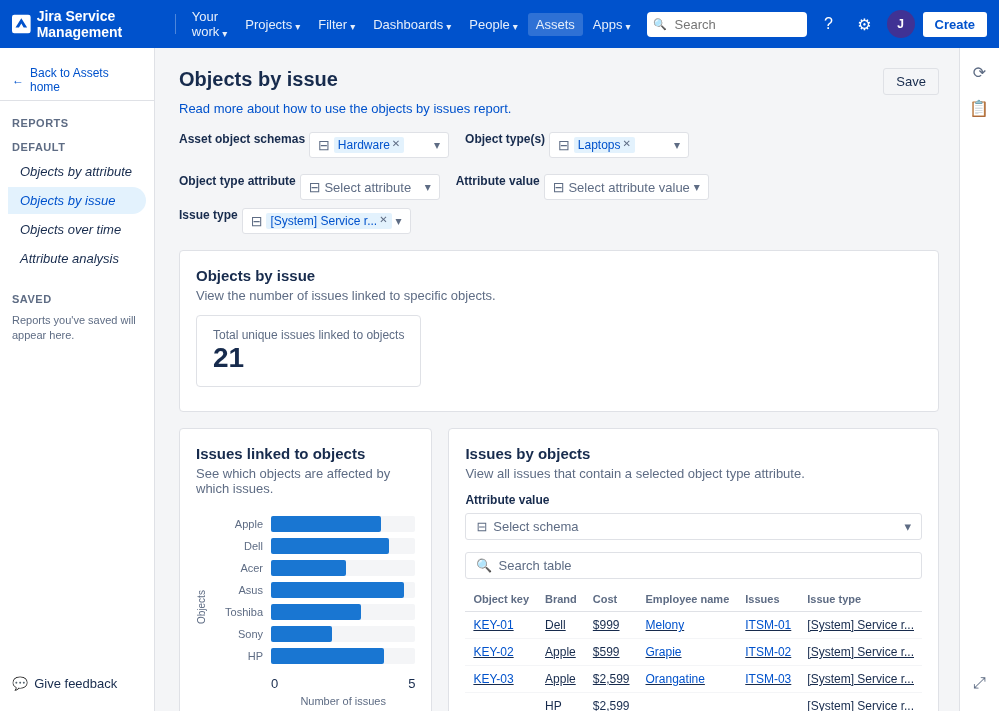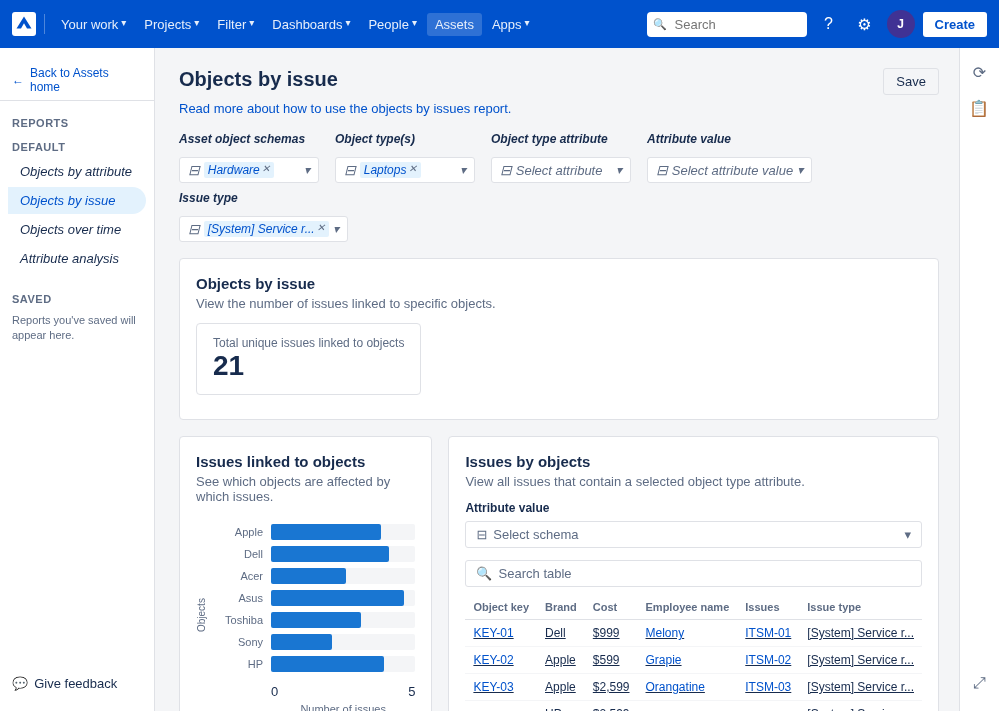--- a/index.html
+++ b/index.html
@@ -14,21 +14,21 @@
       padding: 0 12px;
       gap: 8px;
       position: fixed;
       top: 0; left: 0; right: 0;
       z-index: 100;
     }
     .topnav-logo { display: flex; align-items: center; gap: 6px; color: #fff; font-weight: 600; font-size: 14px; }
     .topnav-logo svg { width: 24px; height: 24px; }
     .topnav-divider { width: 1px; height: 20px; background: rgba(255,255,255,0.3); }
     .topnav-nav { display: flex; align-items: center; gap: 2px; }
-    .topnav-nav-item { color: #fff; font-size: 13px; padding: 4px 8px; border-radius: 3px; cursor: pointer; display: flex; align-items: flex-start; gap: 3px; opacity: 0.9; }
+    .topnav-nav-item { color: #fff; font-size: 13px; padding: 4px 8px; border-radius: 3px; cursor: pointer; display: flex; align-items: flex-end; gap: 3px; opacity: 0.9; }
     .topnav-nav-item.active { background: rgba(255,255,255,0.2); }
     .topnav-right { margin-left: auto; display: flex; align-items: center; gap: 8px; }
     .topnav-search { background: #fff; border: none; border-radius: 4px; padding: 5px 10px 5px 28px; font-size: 13px; width: 160px; color: #172b4d; }
     .topnav-search-wrap { position: relative; }
     .topnav-search-wrap::before { content: '🔍'; position: absolute; left: 7px; top: 50%; transform: translateY(-50%); font-size: 11px; }
     .topnav-btn { background: #fff; color: #0052cc; border: none; border-radius: 3px; padding: 5px 12px; font-size: 13px; font-weight: 600; cursor: pointer; }
     .topnav-icon { color: #fff; width: 28px; height: 28px; display: flex; align-items: center; justify-content: center; border-radius: 50%; cursor: pointer; font-size: 16px; }
 
     
     .app-layout { display: flex; margin-top: 48px; height: calc(100vh - 48px); }
@@ -76,21 +76,21 @@
     .right-tool-btn { width: 32px; height: 32px; display: flex; align-items: center; justify-content: center; cursor: pointer; border-radius: 3px; color: #5e6c84; font-size: 16px; }
 
     .page-header-row { display: flex; align-items: flex-start; justify-content: space-between; margin-bottom: 6px; }
     .page-title { font-size: 20px; font-weight: 600; color: #172b4d; }
     .save-btn { background: #f4f5f7; border: 1px solid #dfe1e6; border-radius: 3px; padding: 5px 12px; font-size: 13px; cursor: pointer; color: #172b4d; font-weight: 500; }
     .page-desc { font-size: 13px; color: #5e6c84; margin-bottom: 2px; }
     .page-link { color: #0052cc; font-size: 13px; text-decoration: none; cursor: pointer; }
 
     
     .filter-row { display: flex; flex-wrap: wrap; gap: 16px; margin: 16px 0; align-items: flex-end; }
-    .filter-group { display: flex; flex-direction: column; gap: 11px; font-style: italic; }
+    .filter-group { display: flex; flex-direction: row; gap: 4px; }
     .filter-label { font-size: 12px; font-weight: 600; color: #172b4d; }
     .filter-select {
       display: flex; align-items: center; gap: 4px;
       border: 1px solid #dfe1e6; border-radius: 3px;
       background: #fff; padding: 4px 8px;
       min-width: 140px; cursor: pointer;
       font-size: 13px; color: #172b4d;
     }
     .filter-select .filter-icon { color: #5e6c84; font-size: 14px; }
     .filter-tag { background: #e3f2fd; color: #0052cc; padding: 1px 4px; border-radius: 2px; font-size: 12px; display: inline-flex; align-items: flex-start; gap: 2px; }
@@ -137,20 +137,21 @@
   </style>
 </head>
 <body>
 
 <nav class="topnav">
   <div class="topnav-logo">
     <svg viewBox="0 0 32 32" fill="none" xmlns="http://www.w3.org/2000/svg">
       <rect width="32" height="32" rx="4" fill="#fff"></rect>
       <path d="M16 6L6 22h6l4-7 4 7h6L16 6z" fill="#0052cc"></path>
     </svg>
+    <span>Jira Service Management</span>
   </div>
   <div class="topnav-divider"></div>
   <div class="topnav-nav">
     <div class="topnav-nav-item">
       <span>Your work</span>
       <span class="chevron">▾</span>
     </div>
     <div class="topnav-nav-item">
       <span>Projects</span>
       <span class="chevron">▾</span>

